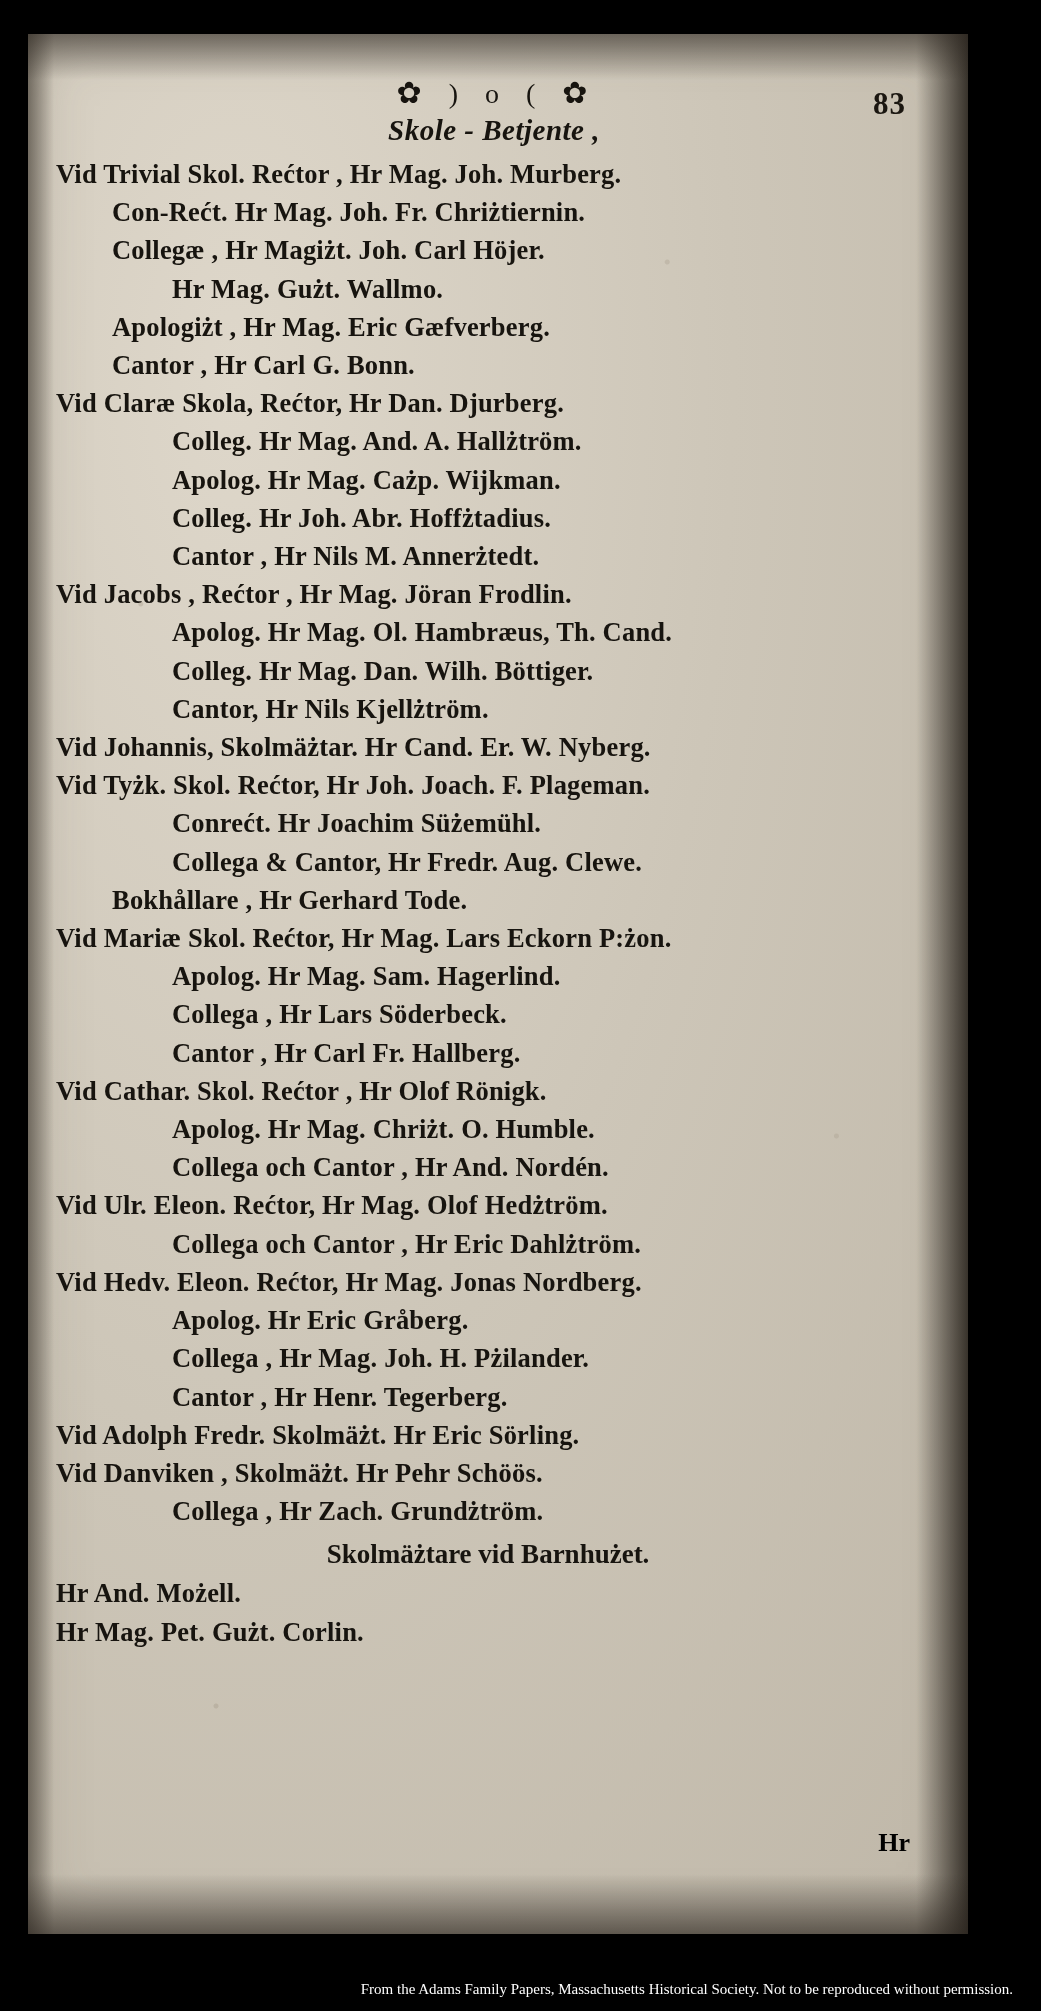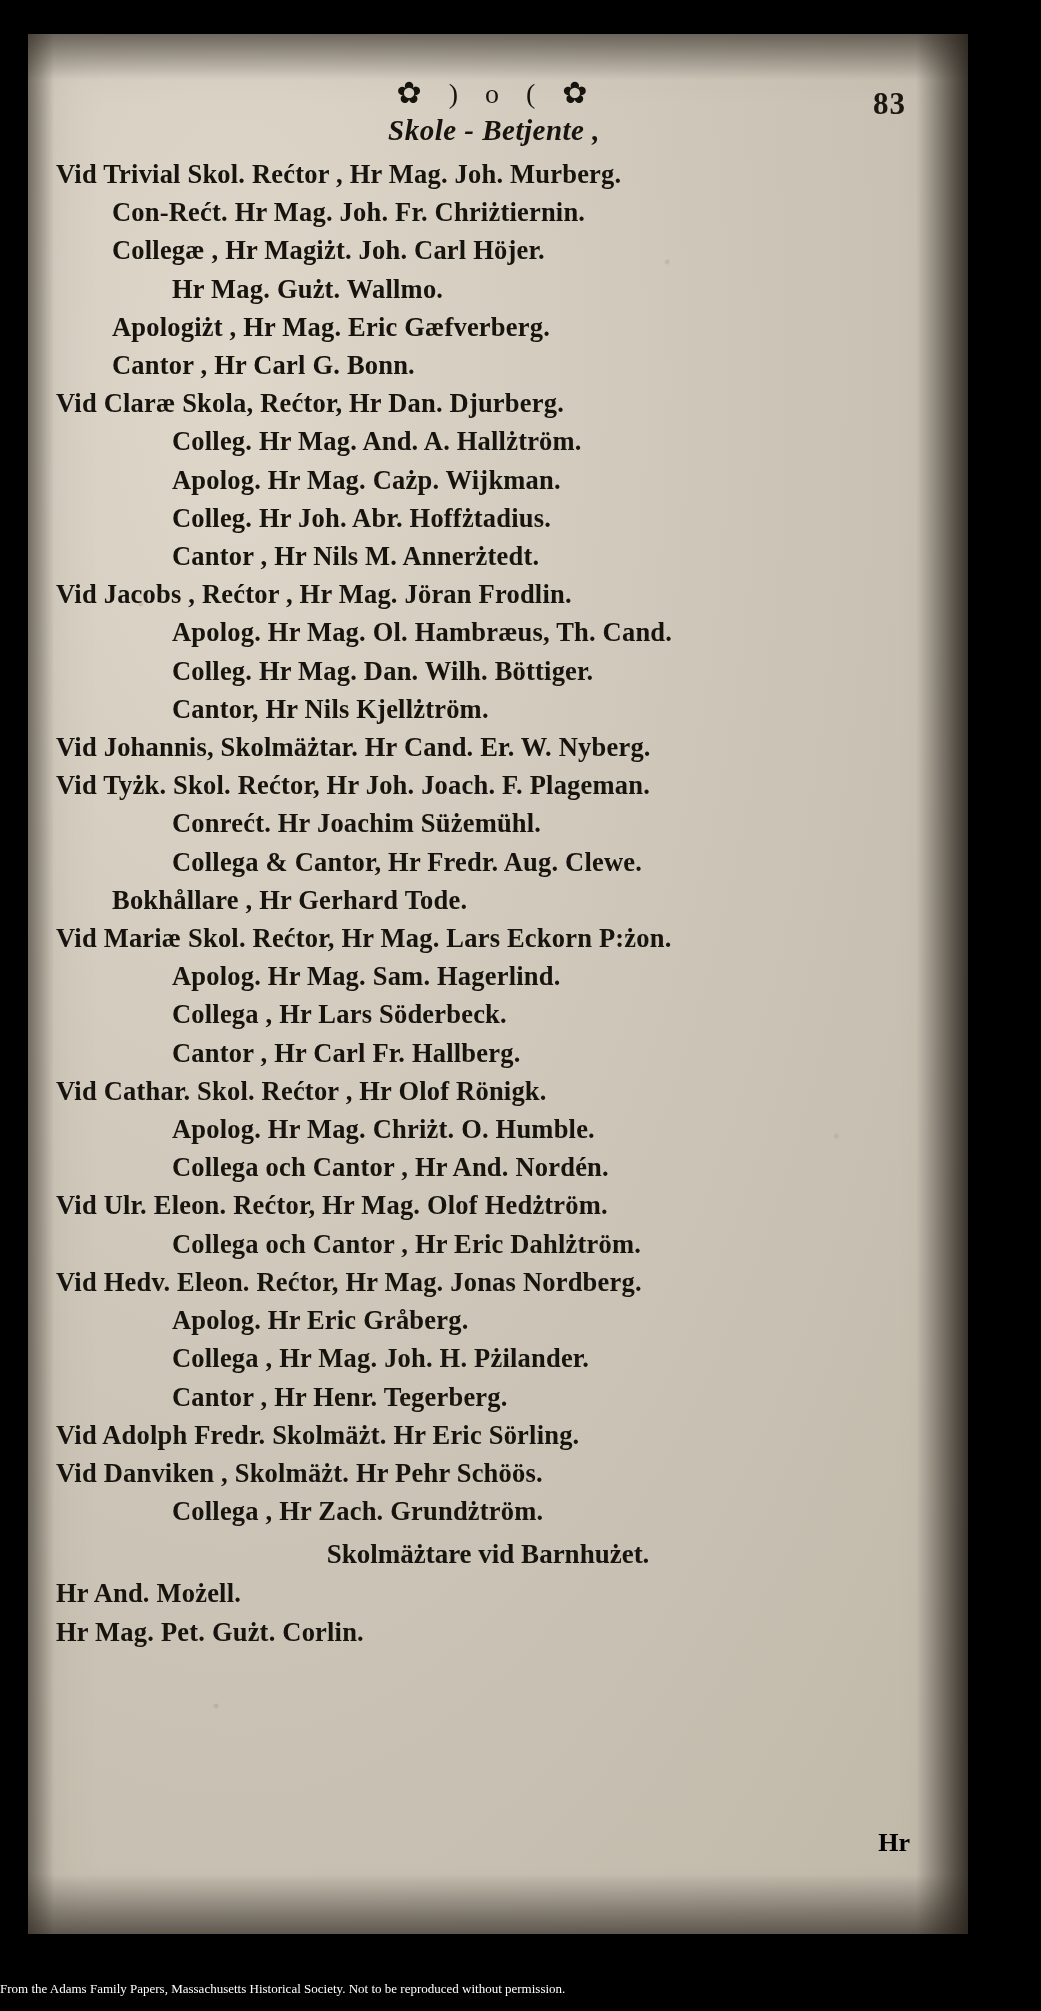--- a/index.html
+++ b/index.html
@@ -124,25 +124,25 @@
     font-weight: 700;
   }
 
   .credit {
     position: absolute;
     left: 0;
     bottom: 0;
     width: 1013px;
     height: 44px;
     line-height: 44px;
-    text-align: left;
+    text-align: right;
     color: #ffffff;
     background: #000000;
     font-family: "Liberation Serif", serif;
-    font-size: 13px;
+    font-size: 15px;
   }
 
   
   .speckle {
     position: absolute; left:0; top:0; right:0; bottom:0;
     pointer-events: none;
     background-image:
       radial-gradient(circle at 12% 30%, rgba(120,105,85,0.20) 0 2px, transparent 3px),
       radial-gradient(circle at 68% 12%, rgba(120,105,85,0.16) 0 2px, transparent 3px),
       radial-gradient(circle at 40% 72%, rgba(120,105,85,0.14) 0 2px, transparent 3px),

